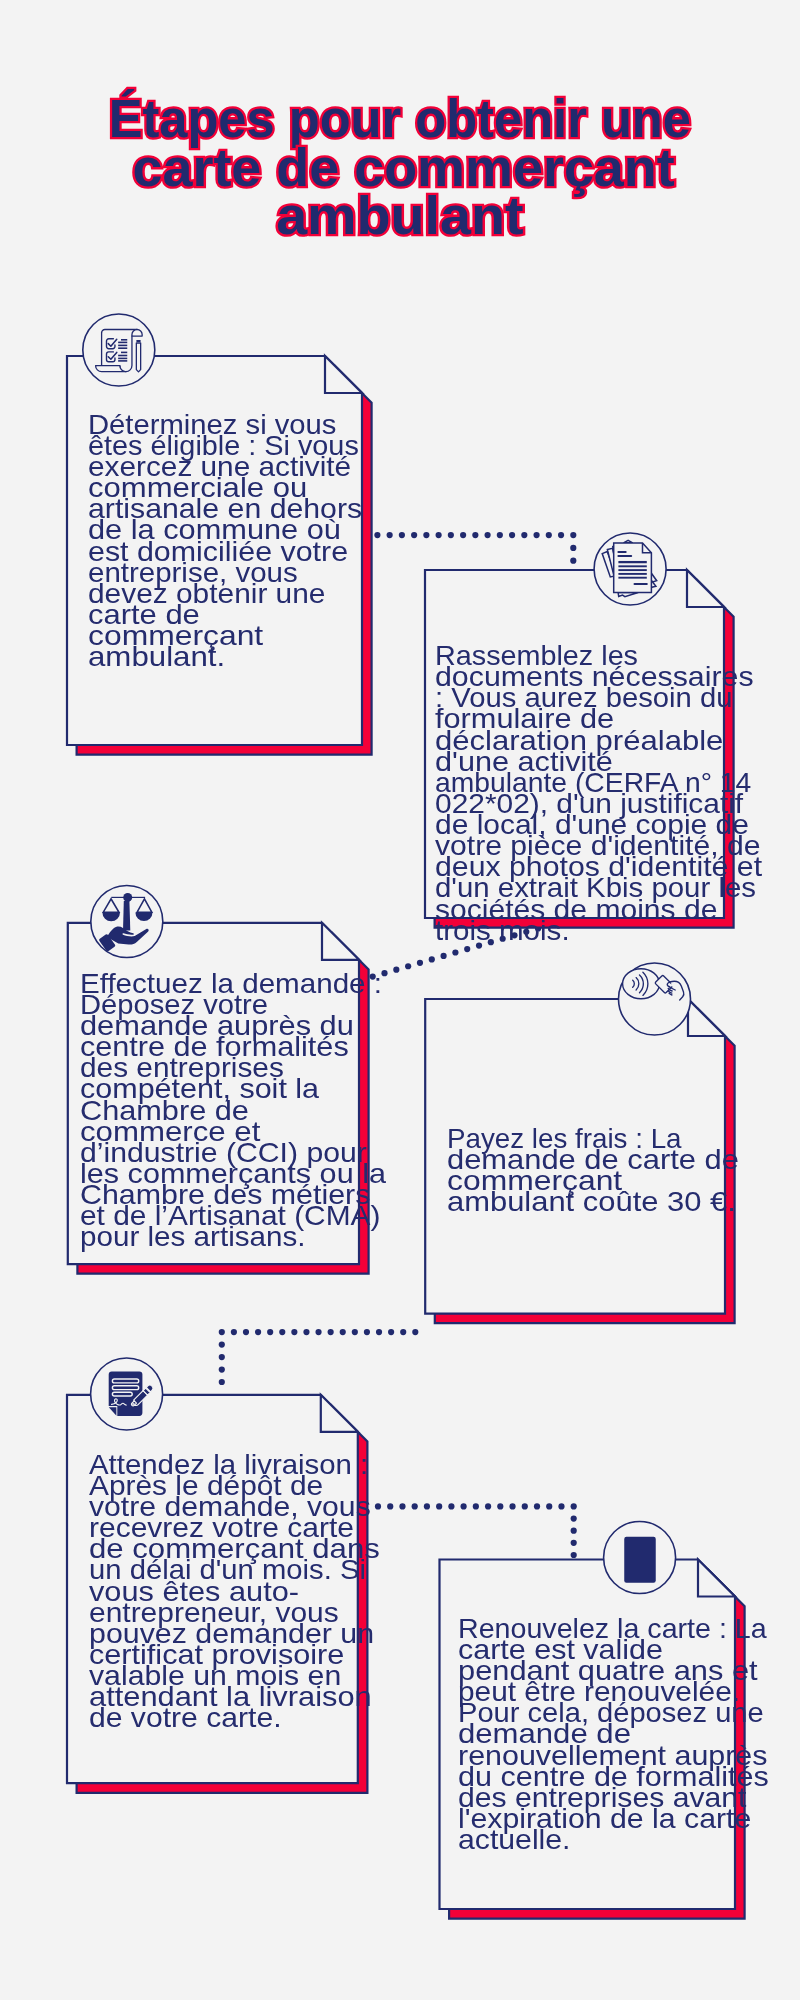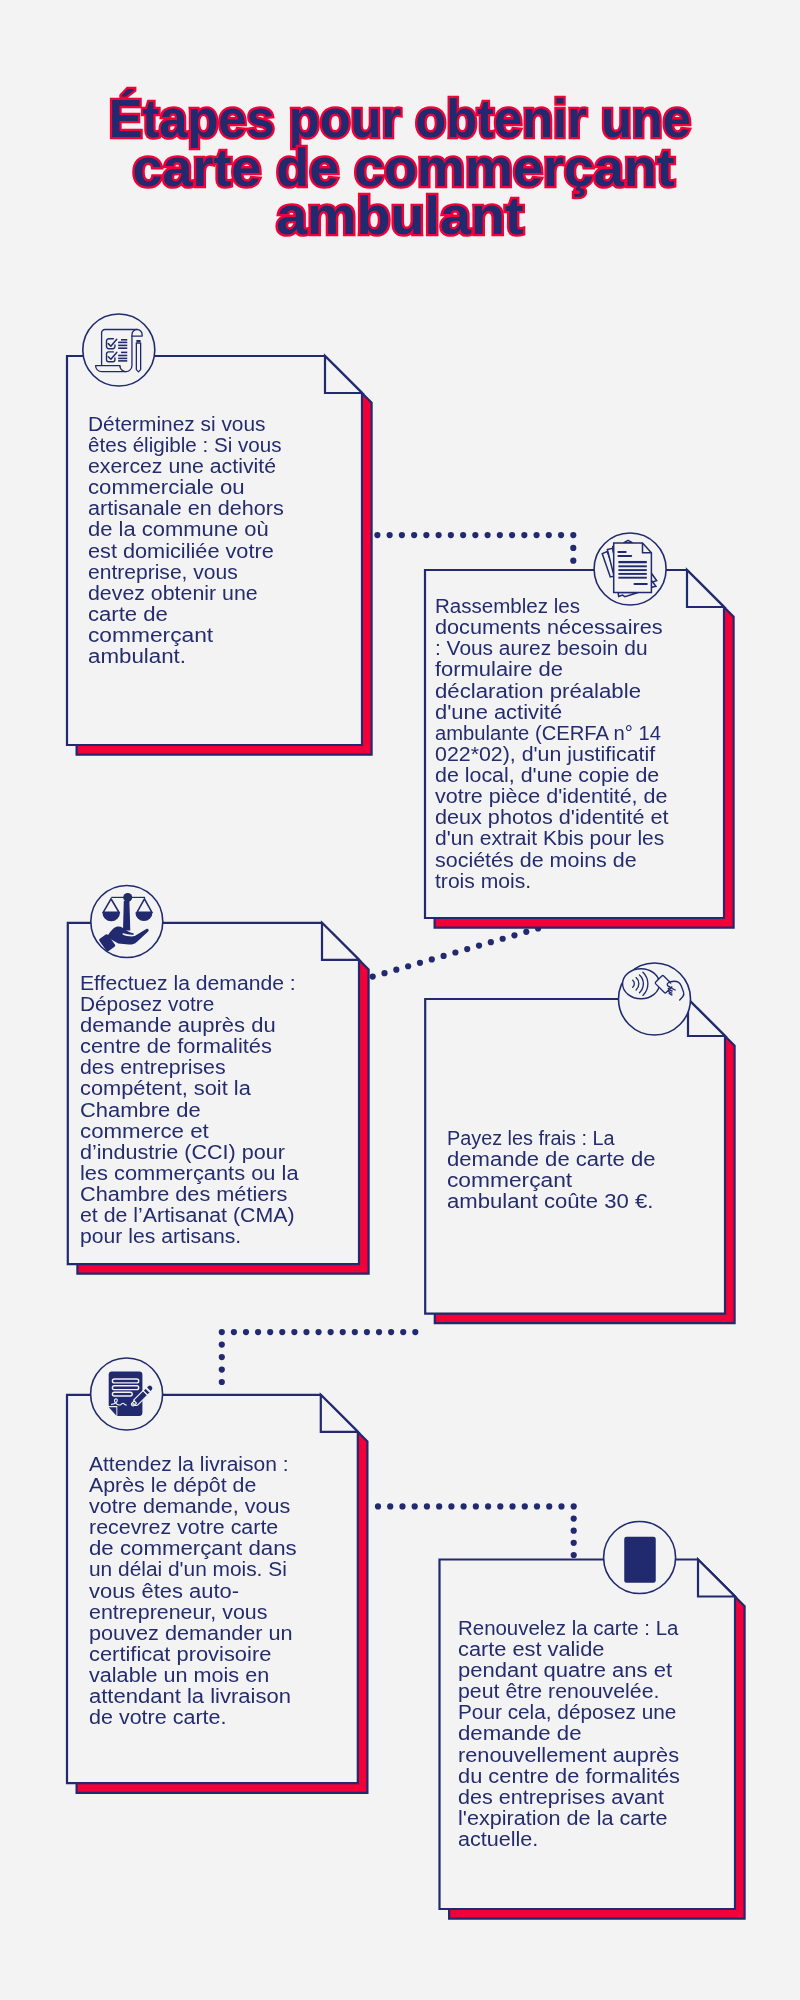--- a/index.html
+++ b/index.html
@@ -6,21 +6,21 @@
   html,body{margin:0;padding:0;}
   body{width:800px;height:2000px;background:#f3f3f3;
        font-family:"Liberation Sans",sans-serif;position:relative;overflow:hidden;
        -webkit-font-smoothing:antialiased;}
   .stage{position:absolute;left:0;top:0;width:800px;height:2000px;}
   #titleblock .tl{position:absolute;left:0;width:800px;text-align:center;
      font-size:53px;font-weight:bold;line-height:48.5px;color:#212a6e;white-space:nowrap;}
   #titleblock .tl span{display:inline-block;transform-origin:center center;
      paint-order:stroke fill;-webkit-text-stroke:4.7px #f30038;}
   svg.layer{position:absolute;left:0;top:0;width:800px;height:2000px;overflow:visible;}
-  .ct{position:absolute;color:#252c6e;font-size:20px;line-height:21.13px;}
+  .ct{position:absolute;color:#252c6e;font-size:28px;line-height:21.13px;}
   .ct .l{display:block;transform-origin:0 50%;white-space:nowrap;}
 </style>
 </head>
 <body>
 
 <div class="stage">
 
   <div id="titleblock">
    <div class="tl" style="top:95.2px;"><span style="transform:scaleX(0.9552)">Étapes pour obtenir une</span></div>
    <div class="tl" style="top:143.7px;left:3.6px;"><span style="transform:scaleX(1.017)">carte de commerçant</span></div>
@@ -276,21 +276,21 @@
       <span class="l" style="transform:scaleX(1.1095)">commerciale ou</span>
       <span class="l" style="transform:scaleX(1.0804)">artisanale en dehors</span>
       <span class="l" style="transform:scaleX(1.0979)">de la commune où</span>
       <span class="l" style="transform:scaleX(1.0851)">est domiciliée votre</span>
       <span class="l" style="transform:scaleX(1.0525)">entreprise, vous</span>
       <span class="l" style="transform:scaleX(1.0667)">devez obtenir une</span>
       <span class="l" style="transform:scaleX(1.1050)">carte de</span>
       <span class="l" style="transform:scaleX(1.1374)">commerçant</span>
       <span class="l" style="transform:scaleX(1.1156)">ambulant.</span>
     </div>
-  <div class="ct" style="left:435.4px;top:596px;">
+  <div class="ct" style="left:435.4px;top:645px;">
       <span class="l" style="transform:scaleX(1.0272)">Rassemblez les</span>
       <span class="l" style="transform:scaleX(1.0830)">documents nécessaires</span>
       <span class="l" style="transform:scaleX(1.0444)">: Vous aurez besoin du</span>
       <span class="l" style="transform:scaleX(1.0965)">formulaire de</span>
       <span class="l" style="transform:scaleX(1.1093)">déclaration préalable</span>
       <span class="l" style="transform:scaleX(1.0942)">d'une activité</span>
       <span class="l" style="transform:scaleX(1.0102)">ambulante (CERFA n° 14</span>
       <span class="l" style="transform:scaleX(1.0677)">022*02), d'un justificatif</span>
       <span class="l" style="transform:scaleX(1.0700)">de local, d'une copie de</span>
       <span class="l" style="transform:scaleX(1.0753)">votre pièce d'identité, de</span>

